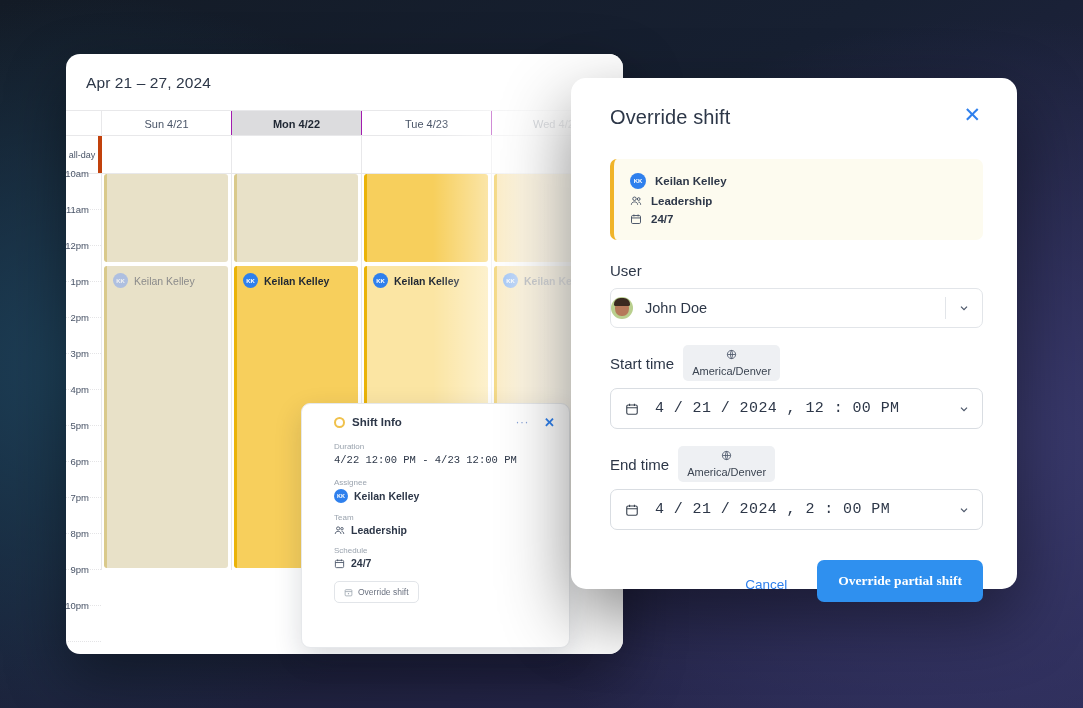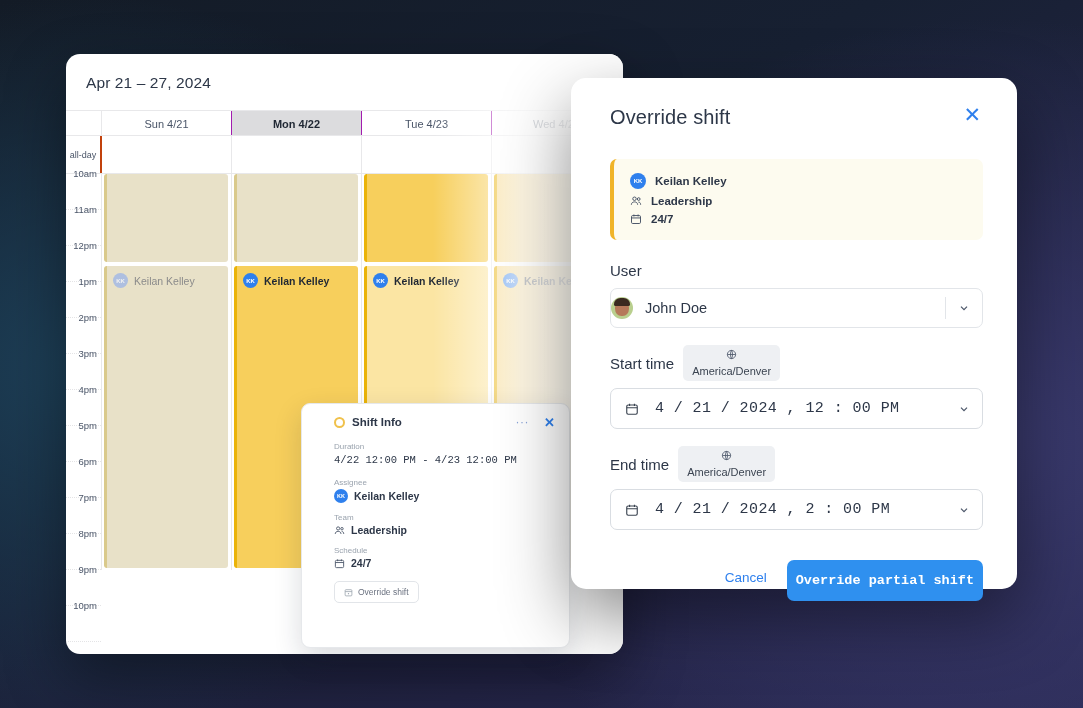--- a/index.html
+++ b/index.html
@@ -58,41 +58,41 @@
   }
   .daycol-head.active { background: #dcdcde; font-weight: bold; color: #1f2733; }
 
   .allday-row {
     display: flex;
     height: 38px;
     border-bottom: 1px solid #e8e8ea;
   }
   .allday-label {
     width: 36px; flex: 0 0 36px;
-    border-right: 2px solid #c2410c;
+    border-right: 4px solid #c2410c;
     font-size: 9px; color: #4a5568;
     display: flex; align-items: center; justify-content: center;
   }
   .allday-cell { flex: 0 0 130px; border-right: 1px solid #e8e8ea; }
 
   .body-wrap { position: relative; display: flex; height: 396px; }
 
   .time-col {
     width: 36px; flex: 0 0 36px;
     border-right: 1px solid #e8e8ea;
     position: relative;
   }
   .time-slot {
     height: 36px;
     position: relative;
     border-bottom: 1px dotted #e4e4e6;
   }
   .time-slot span {
     position: absolute;
-    right: 4px; top: -6px;
+    right: 12px; top: -6px;
     font-size: 9.5px;
     color: #4a5568;
     white-space: nowrap;
   }
 
   .days-area { position: relative; flex: 1; display: flex; }
   .day-col {
     flex: 0 0 130px;
     border-right: 1px solid #e8e8ea;
     position: relative;
@@ -279,34 +279,34 @@
   }
   .time-box .ic { width: 14px; height: 14px; flex: 0 0 14px; color: #3b4451; margin-right: 16px; }
   .time-val {
     flex: 1;
     font-size: 15px; color: #2d3748;
     font-family: "Liberation Mono", monospace;
     letter-spacing: 0.4px;
   }
 
   .m-actions {
-    display: flex; align-items: flex-start; justify-content: flex-end;
-    gap: 6px;
+    display: flex; align-items: flex-end; justify-content: flex-end;
+    gap: 16px;
     margin-top: 30px;
   }
   .btn-cancel {
     color: #2f80ed; font-size: 13.5px; padding: 10px 14px;
     background: none; border: none; font-family: inherit;
   }
   .btn-primary {
     background: #2f90ef; color: #fff;
     border: none; border-radius: 7px;
-    padding: 13px 9px;
+    padding: 13px 21px;
     font-size: 13.5px; font-weight: bold;
-    font-family: Liberation Mono, monospace;
+    font-family: Liberation Serif, serif;
   }
 </style>
 </head>
 <body>
 
 <div class="cal-card">
 
   <div class="cal-title">Apr 21 – 27, 2024</div>
 
   <div class="cal-grid">

